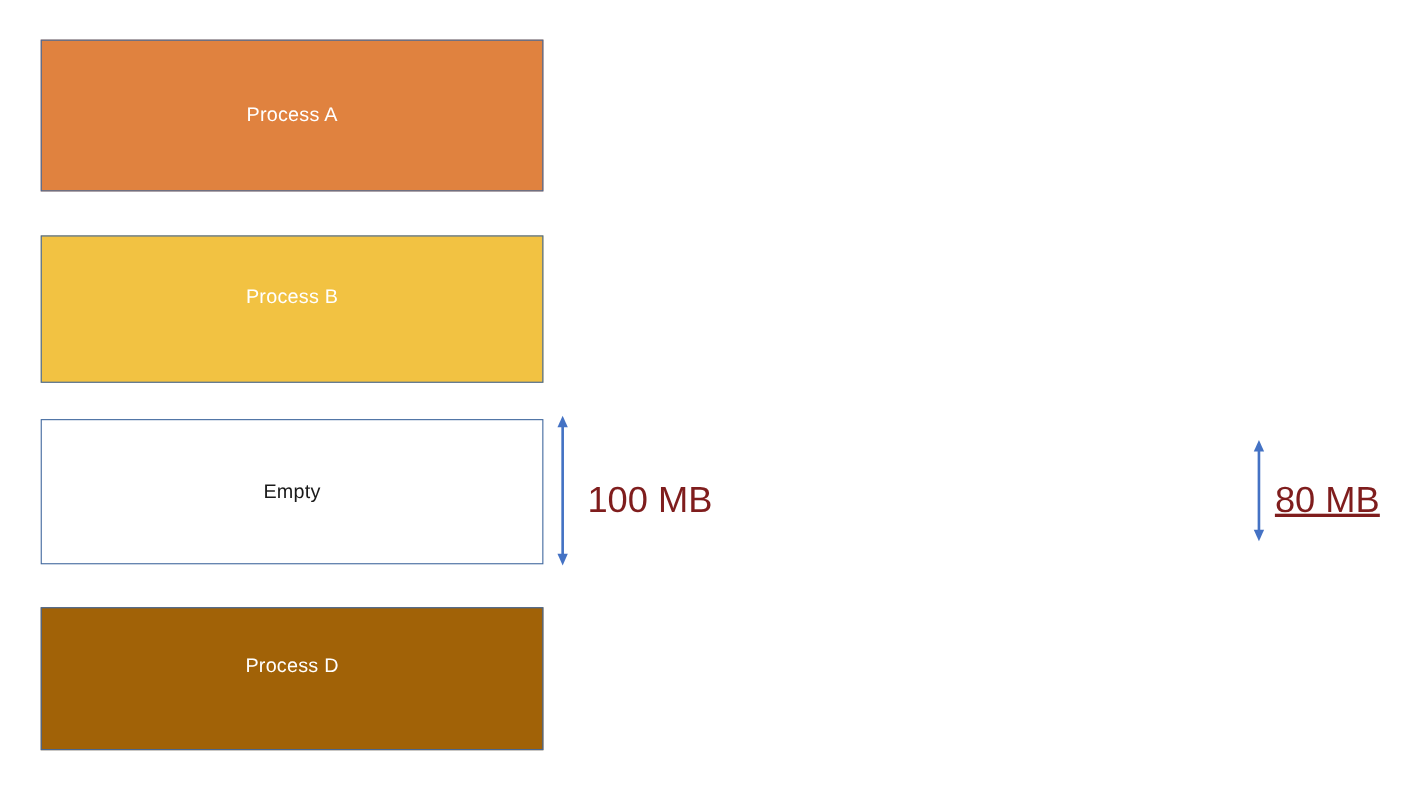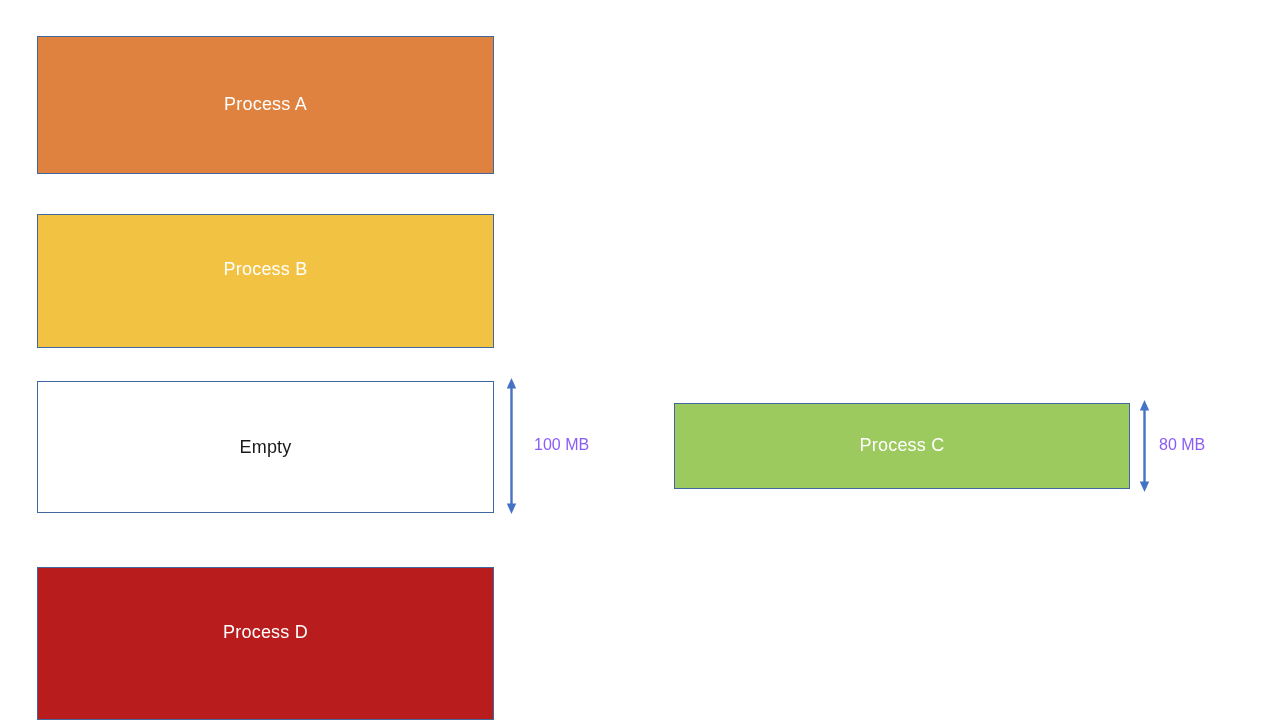--- a/index.html
+++ b/index.html
@@ -53,50 +53,50 @@
   }
   #block-b .block-label { transform: translateY(-12px); }
 
   #block-empty {
     left: 37px;  top: 381px; width: 457px; height: 132px;
     background: #ffffff;
   }
   #block-empty .block-label { transform: translateY(0px); }
 
   #block-d {
-    left: 37px;  top: 567px; width: 457px; height: 153px;
-    background: #b91c1c;
+    left: 37px;  top: 552px; width: 457px; height: 130px;
+    background: #a16207;
   }
   #block-d .block-label { transform: translateY(-12px); }
 
   
   #block-c {
     left: 674px; top: 403px; width: 456px; height: 86px;
     background: #9CCA5E;
   }
   #block-c .block-label { transform: translateY(-1px); }
 
   
   .dim-arrow {
     position: absolute;
     overflow: visible;
   }
   #dim-arrow-100 { left: 503px; top: 376px; width: 17px; height: 140px; }
   #dim-arrow-80  { left: 1136px; top: 398px; width: 17px; height: 96px; }
 
   .dim-label {
     position: absolute;
-    font-size: 16px;
+    font-size: 33px;
     line-height: 1;
-    color: #8b5cf6;
+    color: #7f1d1d;
     white-space: nowrap;
     user-select: none;
   }
   #dim-label-100 { left: 534px;  top: 437px; }
-  #dim-label-80  { left: 1159px; top: 437px; }
+  #dim-label-80  { left: 1159px; top: 437px; text-decoration: underline; }
 </style>
 </head>
 <body>
 
 <div id="canvas">
 
   <div class="mem-block" id="block-a">
     <span class="block-label label-white">Process A</span>
   </div>
 
@@ -105,23 +105,20 @@
   </div>
 
   <div class="mem-block" id="block-empty">
     <span class="block-label label-dark">Empty</span>
   </div>
 
   <div class="mem-block" id="block-d">
     <span class="block-label label-white">Process D</span>
   </div>
 
-  <div class="mem-block" id="block-c">
-    <span class="block-label label-white">Process C</span>
-  </div>
 
   <svg class="dim-arrow" id="dim-arrow-100" viewBox="0 0 17 140">
     <line x1="8.5" y1="9" x2="8.5" y2="131" stroke="#4472C4" stroke-width="2.4"></line>
     <polygon points="8.5,2 13.2,12.5 3.8,12.5" fill="#4472C4"></polygon>
     <polygon points="8.5,138 13.2,127.5 3.8,127.5" fill="#4472C4"></polygon>
   </svg>
   <span class="dim-label" id="dim-label-100">100 MB</span>
 
   <svg class="dim-arrow" id="dim-arrow-80" viewBox="0 0 17 96">
     <line x1="8.5" y1="9" x2="8.5" y2="87" stroke="#4472C4" stroke-width="2.4"></line>

